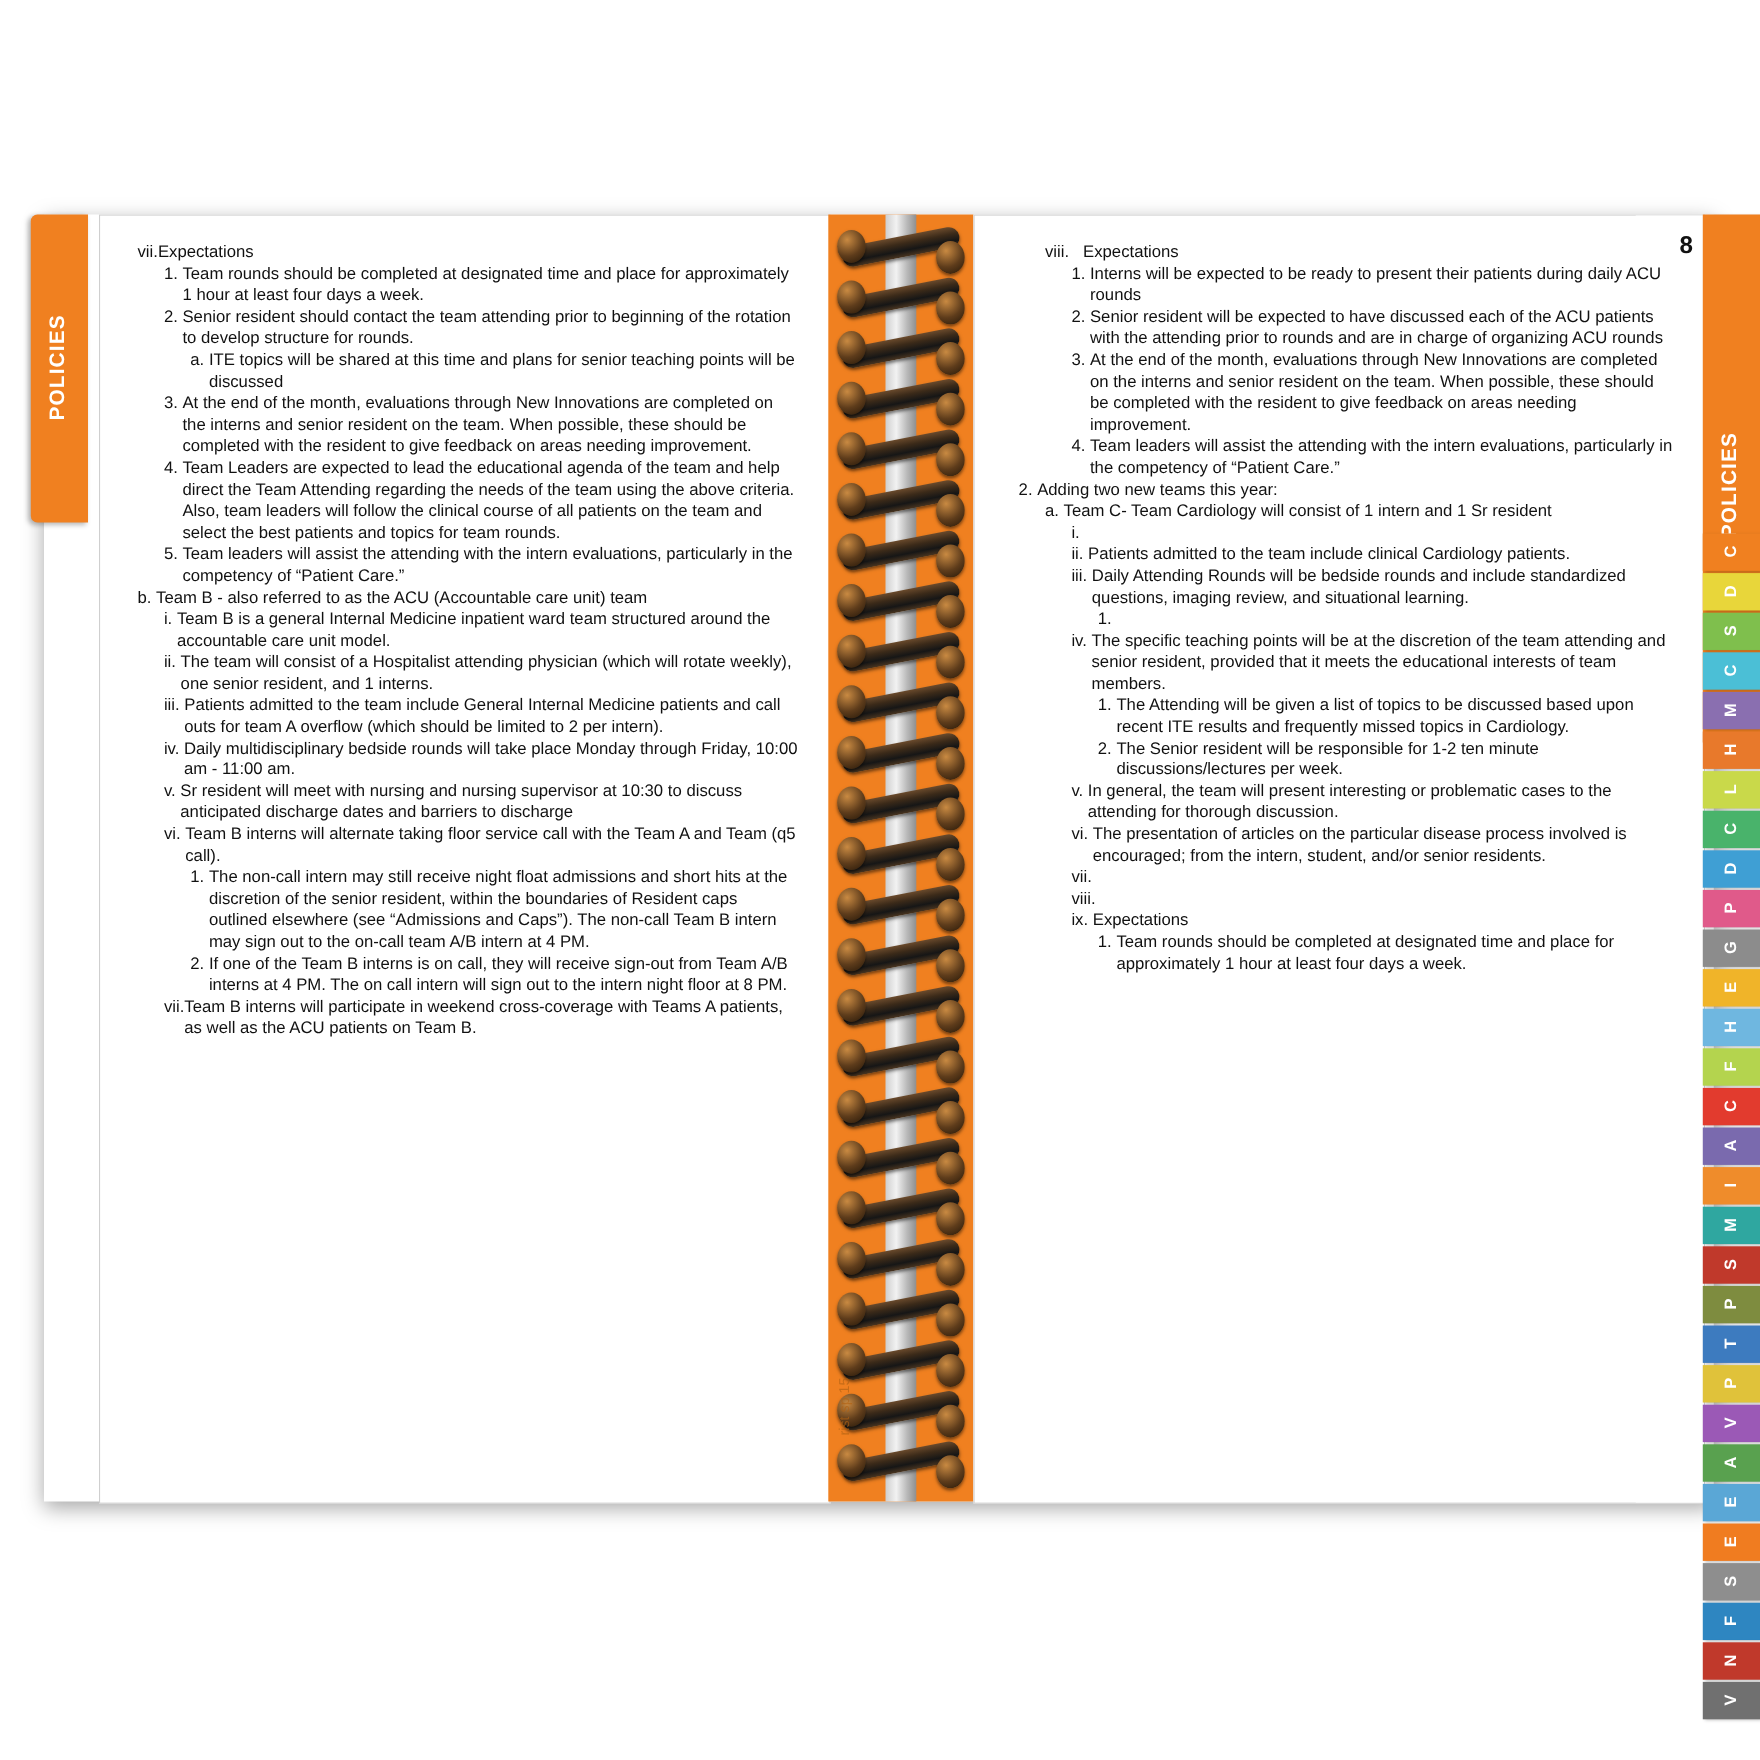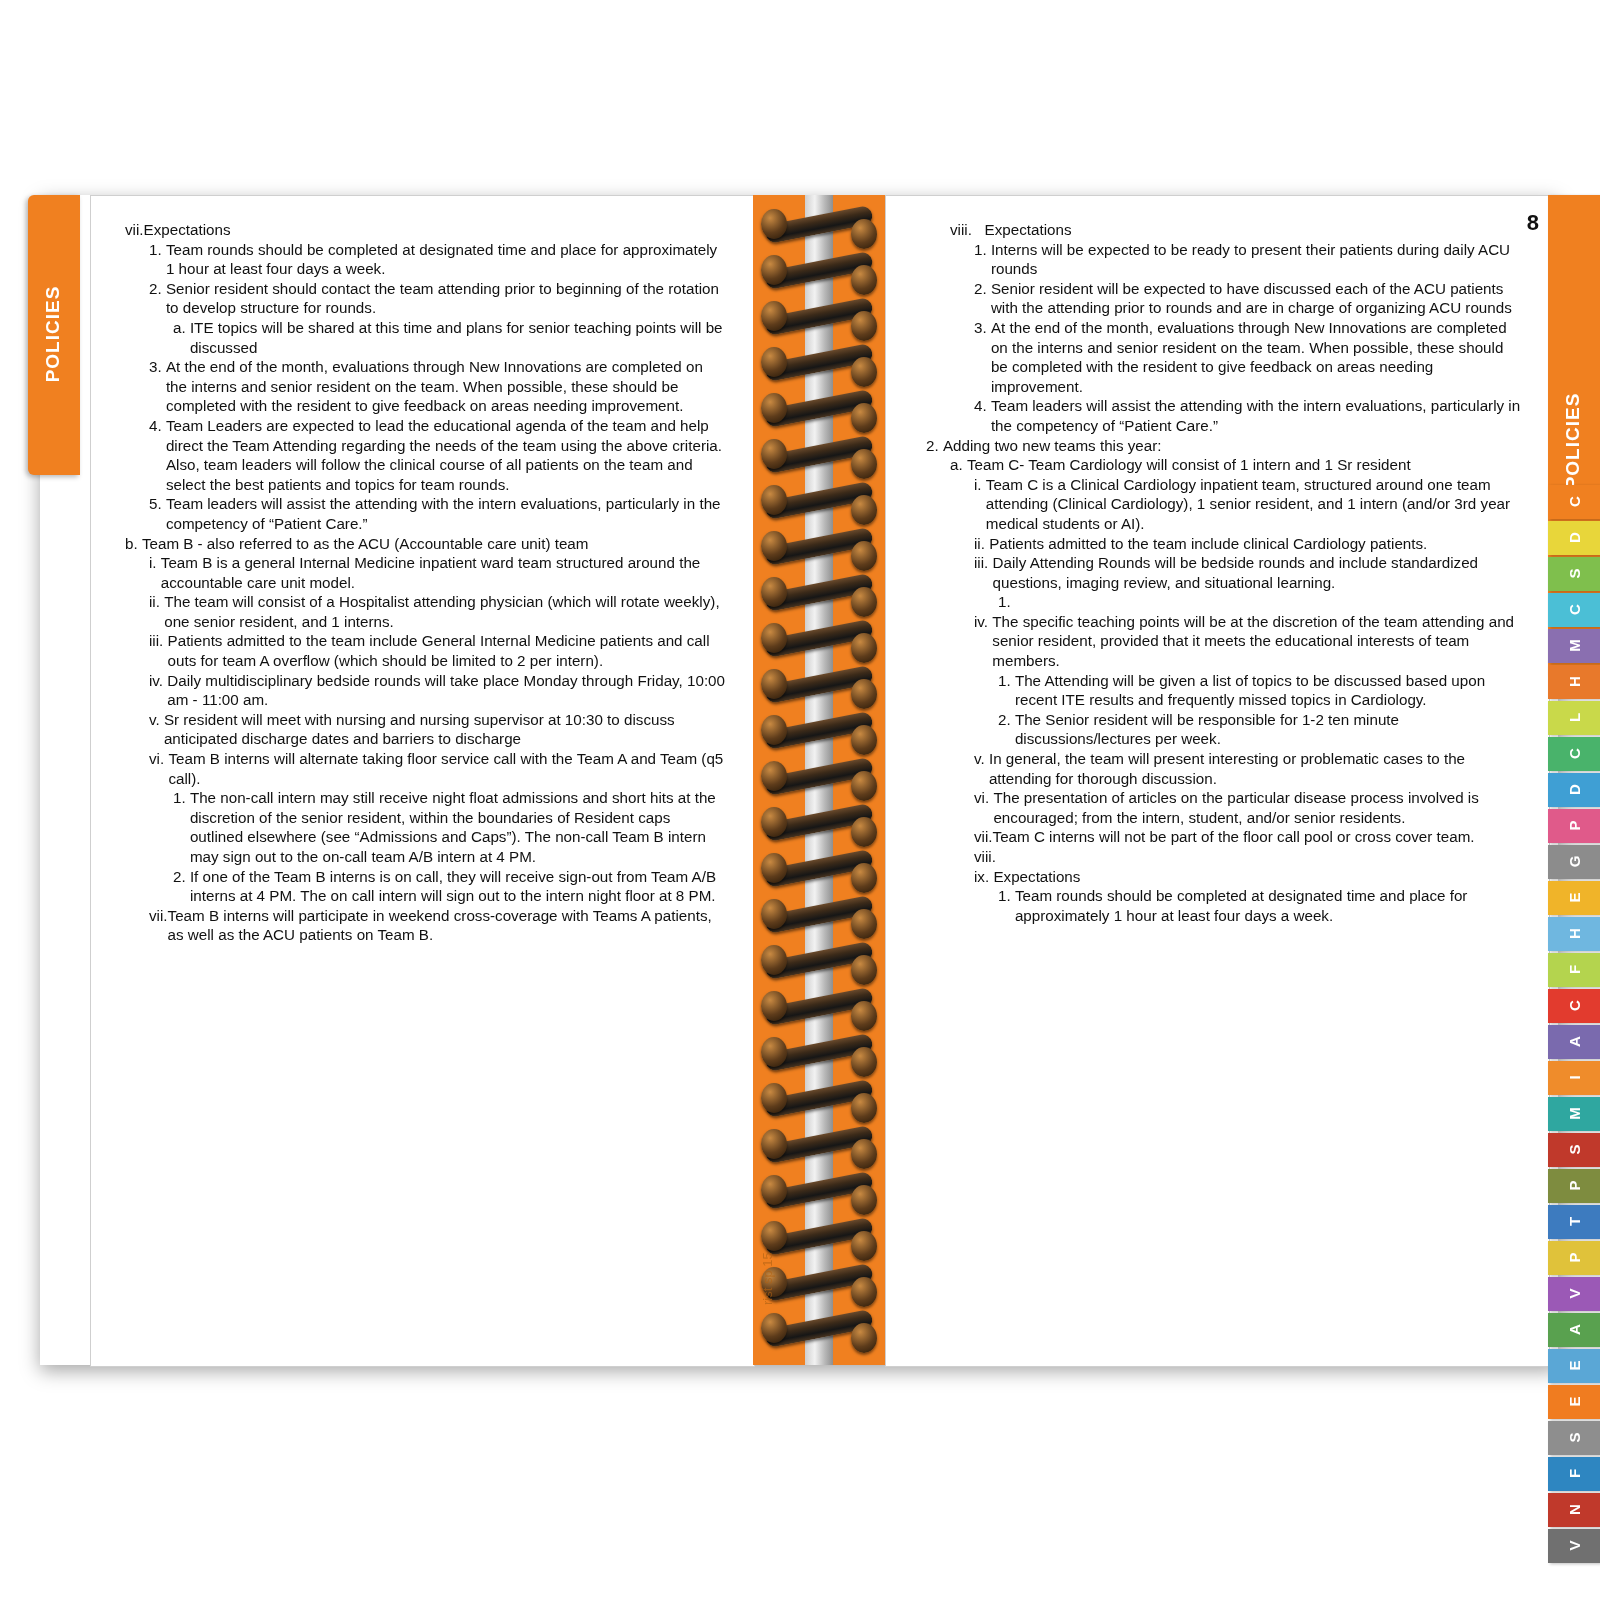--- a/index.html
+++ b/index.html
@@ -370,21 +370,20 @@
           <div class="ln blk i0">
             <span class="mk">2. </span>
             <span class="tx">Adding two new teams this year:</span>
           </div>
           <div class="ln blk i1">
             <span class="mk">a. </span>
             <span class="tx">Team C- Team Cardiology will consist of 1 intern and 1 Sr resident</span>
           </div>
           <div class="ln blk i2">
             <span class="mk">i. </span>
-            <span class="tx">Team C is a Clinical Cardiology inpatient team, structured around one team attending (Clinical Cardiology), 1 senior resident, and 1 intern (and/or 3rd year medical students or AI).</span>
           </div>
           <div class="ln blk i2">
             <span class="mk">ii. </span>
             <span class="tx">Patients admitted to the team include clinical Cardiology patients.</span>
           </div>
           <div class="ln blk i2">
             <span class="mk">iii. </span>
             <span class="tx">Daily Attending Rounds will be bedside rounds and include standardized questions, imaging review, and situational learning.</span>
           </div>
           <div class="ln blk i3">
@@ -405,21 +404,20 @@
           <div class="ln blk i2">
             <span class="mk">v. </span>
             <span class="tx">In general, the team will present interesting or problematic cases to the attending for thorough discussion.</span>
           </div>
           <div class="ln blk i2">
             <span class="mk">vi. </span>
             <span class="tx">The presentation of articles on the particular disease process involved is encouraged; from the intern, student, and/or senior residents.</span>
           </div>
           <div class="ln blk i2">
             <span class="mk">vii.</span>
-            <span class="tx">Team C interns will not be part of the floor call pool or cross cover team.</span>
           </div>
           <div class="ln blk i2">
             <span class="mk">viii.   </span>
           </div>
           <div class="ln blk i2">
             <span class="mk">ix. </span>
             <span class="tx">Expectations</span>
           </div>
           <div class="ln blk i3">
             <span class="mk">1. </span>

